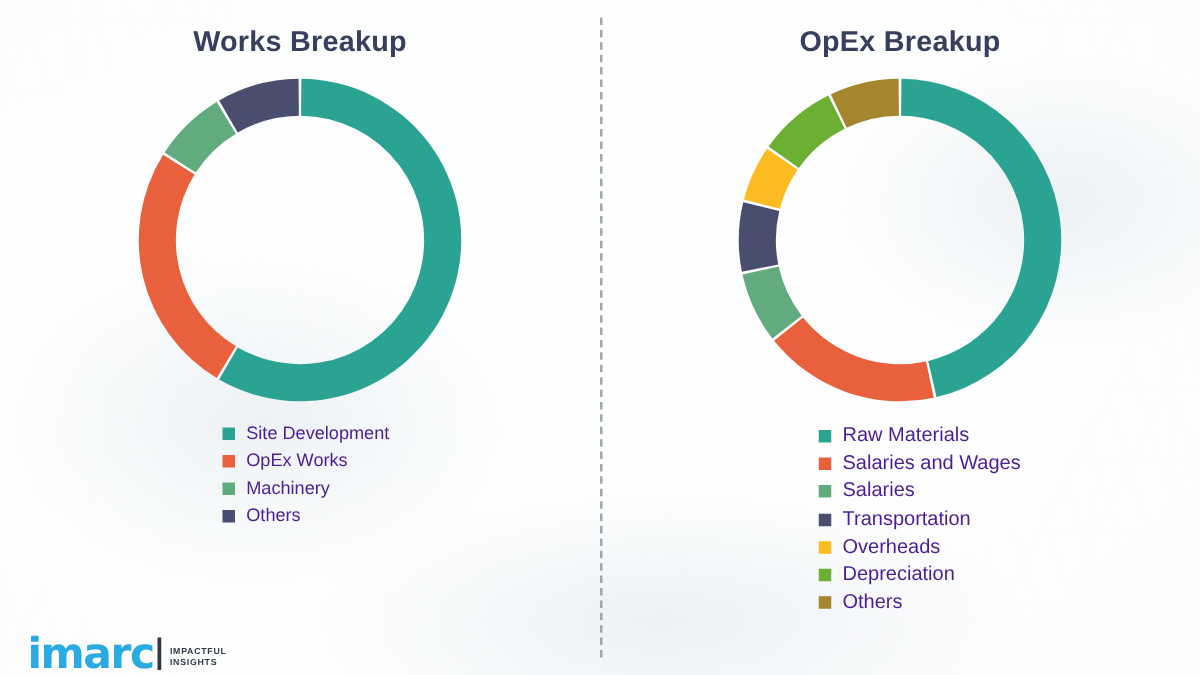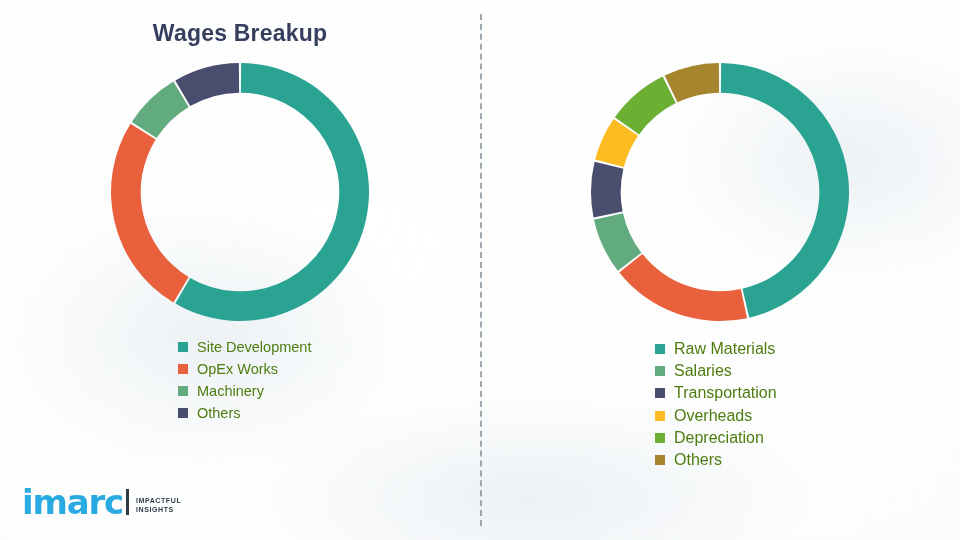--- a/index.html
+++ b/index.html
@@ -53,41 +53,41 @@
   .donut { display:block; margin:0 auto; }
 
   .legend { position:absolute; left:0; width:480px; }
   .legend.left-legend { top:336px; padding-left:178px; }
   .legend.right-legend { top:338px; padding-left:175px; }
   .legend-item {
     display:flex; align-items:center; height:22px;
   }
   .legend.right-legend .legend-item { height:22.2px; }
   .swatch { width:10px; height:10px; flex:0 0 10px; margin-right:9px; }
-  .legend-label { font-size:14.5px; color:#4d7c0f; white-space:nowrap; }
+  .legend-label { font-size:14.5px; color:#4c1d95; white-space:nowrap; }
   .legend.right-legend .legend-label { font-size:16px; }
 
   
-  .logo { position:absolute; left:22px; top:487px; display:flex; align-items:flex-end; }
+  .logo { position:absolute; left:22px; top:508px; display:flex; align-items:flex-end; }
   .logo-mark { font-size:34px; font-weight:bold; color:#29aae1; letter-spacing:-1.2px; line-height:30px; font-family:"DejaVu Sans", sans-serif; }
   .logo-bar { width:3px; height:26px; background:#2f3a44; margin:0 7px 2px 3px; }
   .logo-tag { display:flex; flex-direction:column; justify-content:flex-end; padding-bottom:3px; }
   .logo-tag span { font-size:7px; font-weight:bold; color:#2f3a44; letter-spacing:.6px; line-height:9px; }
 </style>
 </head>
 <body>
 
 <div class="bg"></div>
 
 <div class="stage">
 
   <div class="divider"></div>
 
   <div class="panel left">
-    <div class="chart-title">Wages Breakup</div>
+    <div class="chart-title">Works Breakup</div>
     <div class="donut-wrap">
       <svg class="donut" width="262" height="262" viewBox="0 0 262 262">
         <g id="capex-slices">
             <path d="M 132.12572307929022 2.0049119247219096 A 129 129 0 1 1 66.30511490643003 242.6045332534919 L 81.18493847795114 216.93549060518876 A 99.33 99.33 0 1 0 131.8668067710535 31.673782182035865 Z" fill="#2ba393"></path>
             <path d="M 64.3672005762032 241.45845391344233 A 129 129 0 0 1 21.48265229584071 62.83145482081727 L 46.67164226779735 78.51022021202931 A 99.33 99.33 0 0 0 79.69274444367647 216.05300951335062 Z" fill="#e8603c"></path>
             <path d="M 22.689037475060644 60.93049595636357 A 129 129 0 0 1 64.36720057620317 20.541546086557673 L 79.69274444367645 45.94699048664941 A 99.33 99.33 0 0 0 47.60055885579669 77.04648188639996 Z" fill="#62ab7f"></path>
             <path d="M 66.30511490642995 19.39546674650815 A 129 129 0 0 1 129.8742769207098 2.0049119247219096 L 130.13319322894654 31.673782182035865 A 99.33 99.33 0 0 0 81.18493847795106 45.06450939481128 Z" fill="#4a4e6e"></path>
           </g>
       </svg>
     </div>
@@ -105,37 +105,42 @@
         <span class="legend-label">Machinery</span>
       </div>
       <div class="legend-item">
         <span class="swatch" style="background: rgb(74, 78, 110);"></span>
         <span class="legend-label">Others</span>
       </div>
     </div>
   </div>
 
   <div class="panel right">
+    <div class="chart-title">OpEx Breakup</div>
     <div class="donut-wrap">
       <svg class="donut" width="262" height="262" viewBox="0 0 262 262">
         <g id="opex-slices">
             <path d="M 132.12572307929022 2.0049119247219096 A 129 129 0 0 1 160.2380186593543 256.6428997789976 L 153.51327436770282 227.74503282982818 A 99.33 99.33 0 0 0 131.8668067710535 31.673782182035865 Z" fill="#2ba393"></path>
             <path d="M 158.040794614593 257.1340375418602 A 129 129 0 0 1 30.26819327018164 211.58599824378004 L 53.436508818039854 193.05121864771064 A 99.33 99.33 0 0 0 151.8214118532366 228.12320890723234 Z" fill="#e8603c"></path>
             <path d="M 28.877115617747407 209.8157121737098 A 129 129 0 0 1 4.999614347605586 158.65687645862926 L 33.9797030476563 152.29579487314453 A 99.33 99.33 0 0 0 52.365379025665504 191.68809837375653 Z" fill="#62ab7f"></path>
             <path d="M 4.536125767895271 156.45365424072543 A 129 129 0 0 1 5.58533468846457 100.79798475605386 L 34.43070771011773 107.74444826216148 A 99.33 99.33 0 0 0 33.62281684127936 150.59931376535857 Z" fill="#4a4e6e"></path>
             <path d="M 6.131533794713491 98.61379695704943 A 129 129 0 0 1 24.58580538494425 58.08210655518744 L 49.061070146407076 74.85322204749433 A 99.33 99.33 0 0 0 34.85128102192938 106.06262365692807 Z" fill="#fbbb21"></path>
             <path d="M 25.874605495162214 56.23602852842673 A 129 129 0 0 1 73.60173193244711 15.473211665668913 L 86.80333358798427 42.044372982565065 A 99.33 99.33 0 0 0 50.053446231274904 73.43174196688858 Z" fill="#6cb033"></path>
             <path d="M 75.62669443109328 14.489069051987713 A 129 129 0 0 1 129.8742769207098 2.0049119247219096 L 130.13319322894654 31.673782182035865 A 99.33 99.33 0 0 0 88.36255471194184 41.28658317003054 Z" fill="#a5862e"></path>
           </g>
       </svg>
     </div>
     <div class="legend right-legend">
       <div class="legend-item">
         <span class="swatch" style="background: rgb(43, 163, 147);"></span>
         <span class="legend-label">Raw Materials</span>
+      </div>
+      <div class="legend-item">
+        <span class="swatch" style="background: rgb(232, 96, 60);"></span>
+        <span class="legend-label">Salaries and Wages</span>
       </div>
       <div class="legend-item">
         <span class="swatch" style="background: rgb(98, 171, 127);"></span>
         <span class="legend-label">Salaries</span>
       </div>
       <div class="legend-item">
         <span class="swatch" style="background: rgb(74, 78, 110);"></span>
         <span class="legend-label">Transportation</span>
       </div>
       <div class="legend-item">

